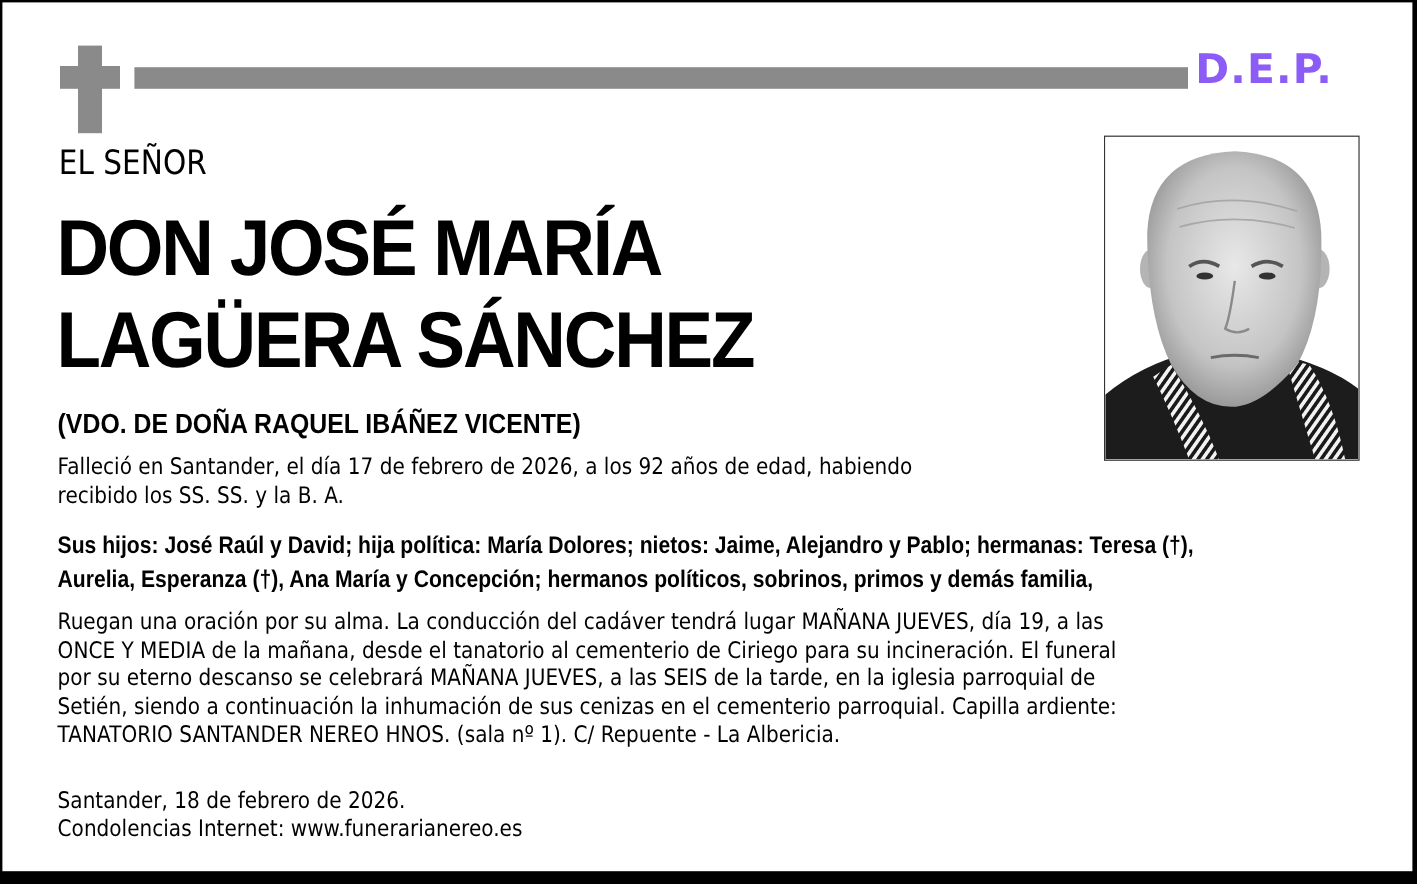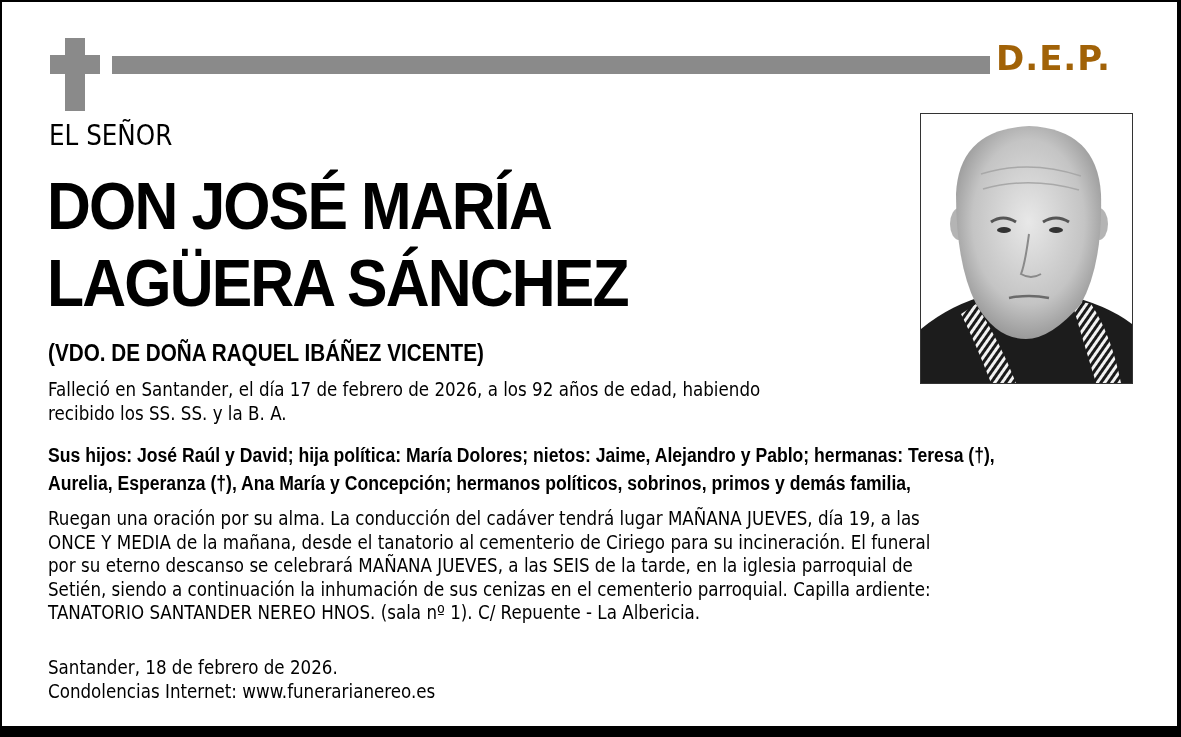--- a/index.html
+++ b/index.html
@@ -23,21 +23,21 @@
       background: #8a8a8a;
     }
     .rule {
       position: absolute; left: 110px; top: 54px; width: 878px; height: 18px;
       background: #8a8a8a;
     }
     .dep {
       position: absolute; left: 994px; top: 36px;
       font-family: "DejaVu Sans", sans-serif;
       font-weight: bold; font-size: 34px; line-height: 40px;
-      color: #a16207; letter-spacing: 1px;
+      color: #8b5cf6; letter-spacing: 1px;
     }
     .honorific {
       position: absolute; left: 47px; top: 116px;
       font-family: "DejaVu Sans", sans-serif; font-size: 28px; line-height: 36px;
       color: #000; transform: scaleX(0.88); transform-origin: left top;
     }
     .name {
       position: absolute; left: 45px; top: 166px;
       font-family: "Liberation Sans", sans-serif; font-weight: bold;
       font-size: 66px; line-height: 77px; color: #000;

